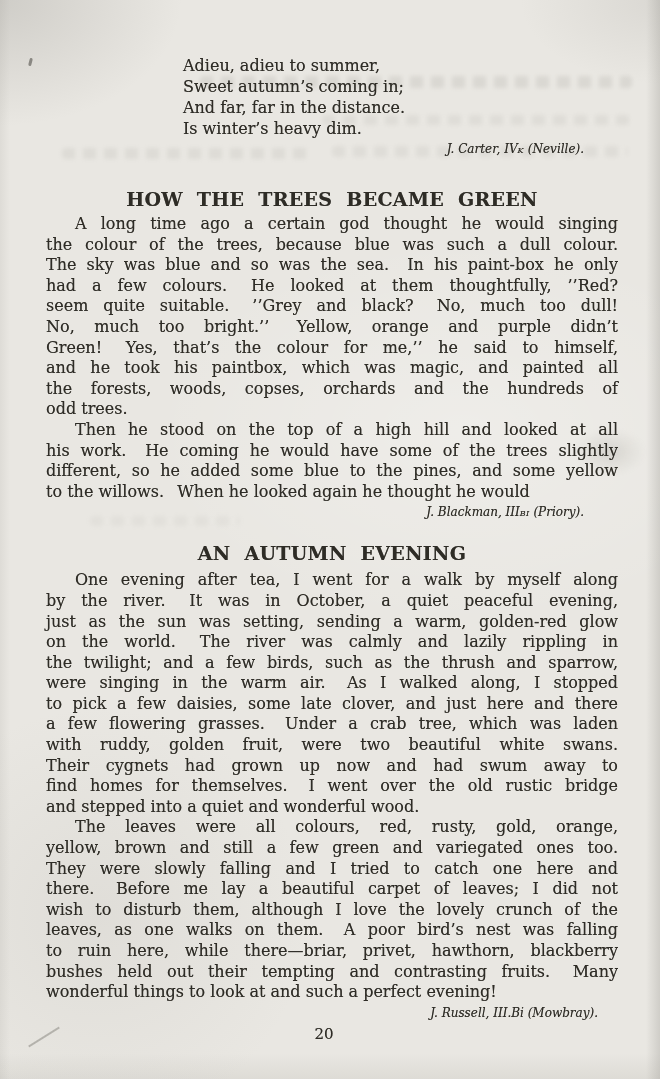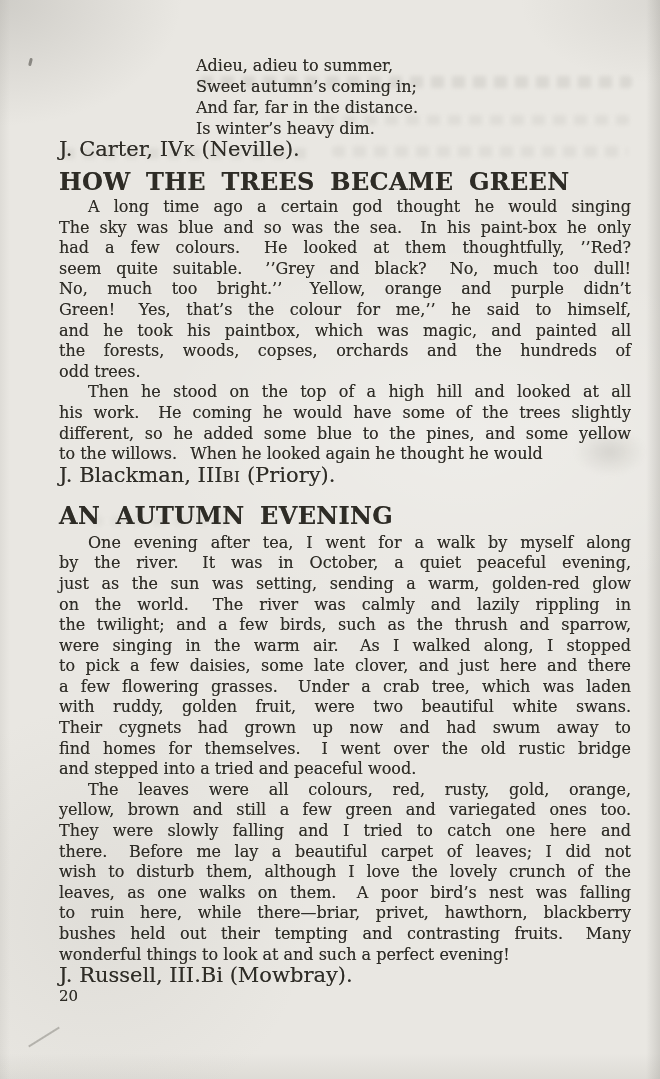--- a/index.html
+++ b/index.html
@@ -21,21 +21,21 @@
       linear-gradient(to left, rgba(148,146,140,0.30), rgba(148,146,140,0) 14px),
       linear-gradient(to right, rgba(170,168,162,0.18), rgba(170,168,162,0) 10px),
       linear-gradient(to top, rgba(160,158,150,0.16), rgba(160,158,150,0) 26px),
       radial-gradient(ellipse 420px 260px at 70% 40%, rgba(255,255,255,0.25), rgba(255,255,255,0) 75%),
       radial-gradient(ellipse 300px 300px at 15% 85%, rgba(173,171,164,0.16), rgba(173,171,164,0) 70%);
     font-family: "DejaVu Serif", "Liberation Serif", serif;
     color: var(--ink);
   }
   .content {
     position: absolute;
-    left: 59px;
+    left: 46px;
     top: 0;
     width: 572px;
     z-index: 2;
     text-shadow: 0 0 0.6px rgba(46,44,38,0.55);
   }
   .line {
     font-size: 16px;
     line-height: 20.6px;
     white-space: nowrap;
   }
@@ -43,39 +43,42 @@
   .poem .line { line-height: 21px; }
   .para .line {
     white-space: normal;
     text-align: justify;
     text-align-last: justify;
     text-justify: inter-word;
   }
   .para .line:first-child { text-indent: 29px; }
   .para .line:last-child { text-align-last: auto; }
   .attribution {
-    font-size: 21px;
+    font-size: 12px;
     line-height: 21px;
-    text-align: left;
+    text-align: right;
     padding-right: 34px;
+    font-style: italic;
   }
   .attribution .sc { font-variant: small-caps; letter-spacing: 0.4px; }
   .attribution--russell { padding-right: 20px; }
   .section-title {
-    font-size: 24px;
+    font-size: 19px;
     font-weight: bold;
+    text-align: center;
     letter-spacing: 0.3px;
     word-spacing: 7px;
     line-height: 18px;
-    margin: 13px 0 6px 0;
+    margin: 30px 0 6px 0;
   }
   .section-title--autumn { margin-top: 21px; margin-bottom: 8px; }
   .page-number {
     font-size: 15px;
     line-height: 18px;
+    text-align: center;
     margin-top: 1px;
     margin-right: 16px;
   }
   
   .ghost {
     position: absolute;
     z-index: 1;
     background: repeating-linear-gradient(90deg,
       rgba(171,169,162,0.55) 0 13px, rgba(171,169,162,0) 13px 21px);
     filter: blur(2px);
@@ -118,20 +121,21 @@
         <div class="line">Adieu, adieu to summer,</div>
         <div class="line">Sweet autumn’s coming in;</div>
         <div class="line">And far, far in the distance.</div>
         <div class="line">Is winter’s heavy dim.</div>
       </div>
     <div class="attribution"><span>J. Carter, IV</span><span class="sc">k</span><span> (Neville).</span></div>
 
     <div class="section-title">HOW THE TREES BECAME GREEN</div>
     <div class="para">
         <div class="line">A long time ago a certain god thought he would singing</div>
+        <div class="line">the colour of the trees, because blue was such a dull colour.</div>
         <div class="line">The sky was blue and so was the sea.  In his paint-box he only</div>
         <div class="line">had a few colours.  He looked at them thoughtfully, ’’Red?</div>
         <div class="line">seem quite suitable.  ’’Grey and black?  No, much too dull!</div>
         <div class="line">No, much too bright.’’  Yellow, orange and purple didn’t</div>
         <div class="line">Green!  Yes, that’s the colour for me,’’ he said to himself,</div>
         <div class="line">and he took his paintbox, which was magic, and painted all</div>
         <div class="line">the forests, woods, copses, orchards and the hundreds of</div>
         <div class="line">odd trees.</div>
       </div>
     <div class="para">
@@ -148,21 +152,21 @@
         <div class="line">by the river.  It was in October, a quiet peaceful evening,</div>
         <div class="line">just as the sun was setting, sending a warm, golden-red glow</div>
         <div class="line">on the world.  The river was calmly and lazily rippling in</div>
         <div class="line">the twilight; and a few birds, such as the thrush and sparrow,</div>
         <div class="line">were singing in the warm air.  As I walked along, I stopped</div>
         <div class="line">to pick a few daisies, some late clover, and just here and there</div>
         <div class="line">a few flowering grasses.  Under a crab tree, which was laden</div>
         <div class="line">with ruddy, golden fruit, were two beautiful white swans.</div>
         <div class="line">Their cygnets had grown up now and had swum away to</div>
         <div class="line">find homes for themselves.  I went over the old rustic bridge</div>
-        <div class="line">and stepped into a tried and peaceful wood.</div>
+        <div class="line">and stepped into a quiet and wonderful wood.</div>
       </div>
     <div class="para">
         <div class="line">The leaves were all colours, red, rusty, gold, orange,</div>
         <div class="line">yellow, brown and still a few green and variegated ones too.</div>
         <div class="line">They were slowly falling and I tried to catch one here and</div>
         <div class="line">there.  Before me lay a beautiful carpet of leaves; I did not</div>
         <div class="line">wish to disturb them, although I love the lovely crunch of the</div>
         <div class="line">leaves, as one walks on them.  A poor bird’s nest was falling</div>
         <div class="line">to ruin here, while there—briar, privet, hawthorn, blackberry</div>
         <div class="line">bushes held out their tempting and contrasting fruits.  Many</div>

